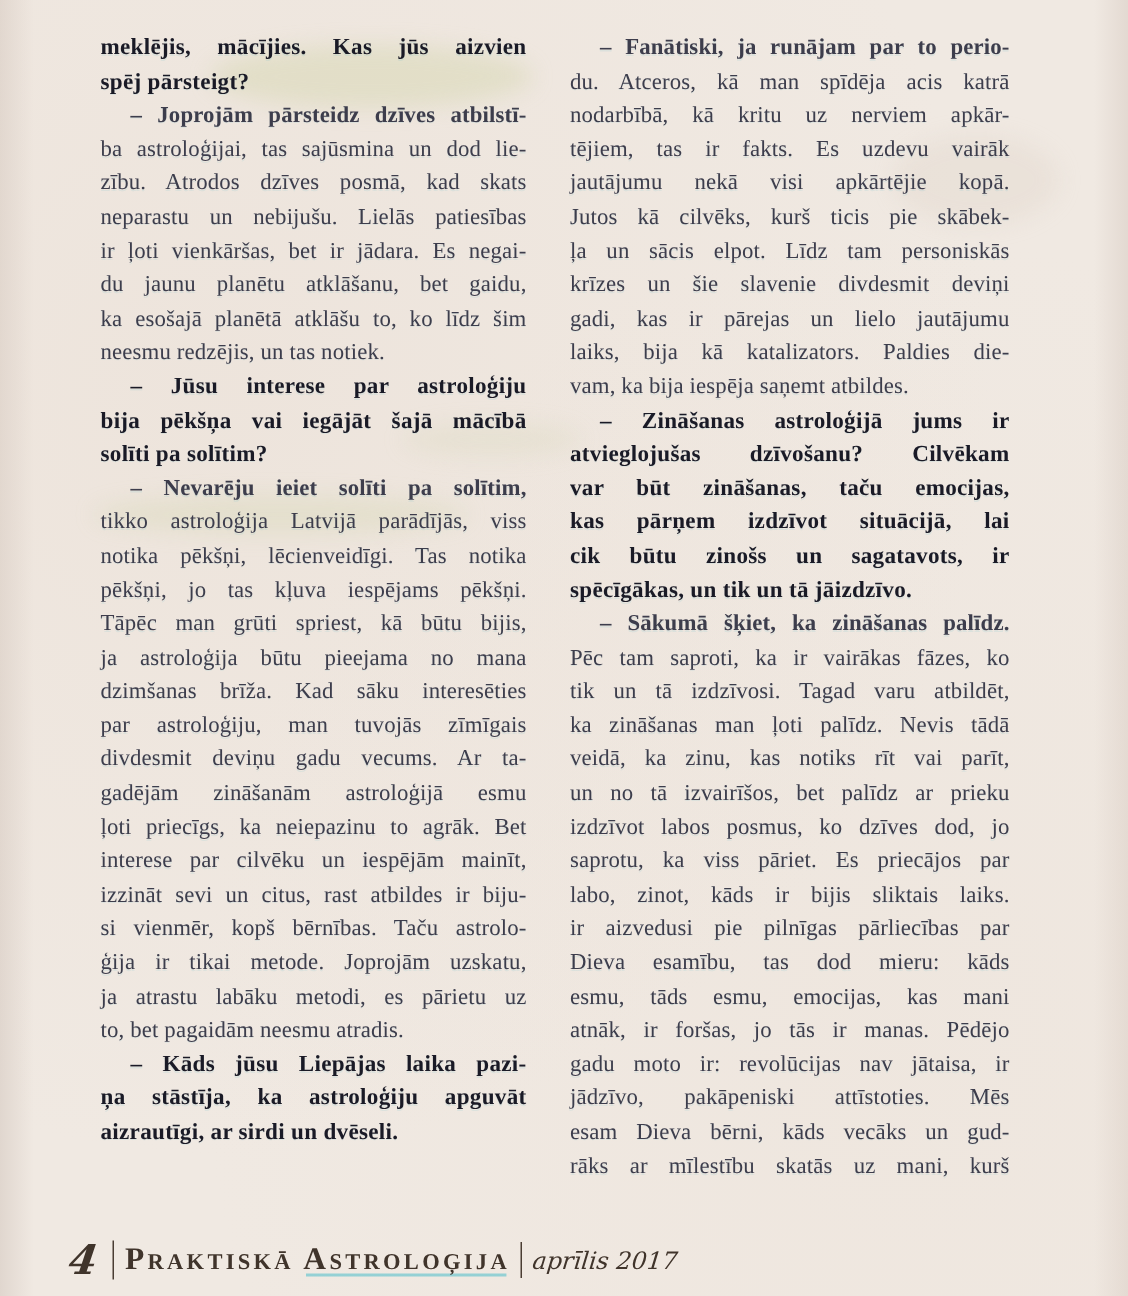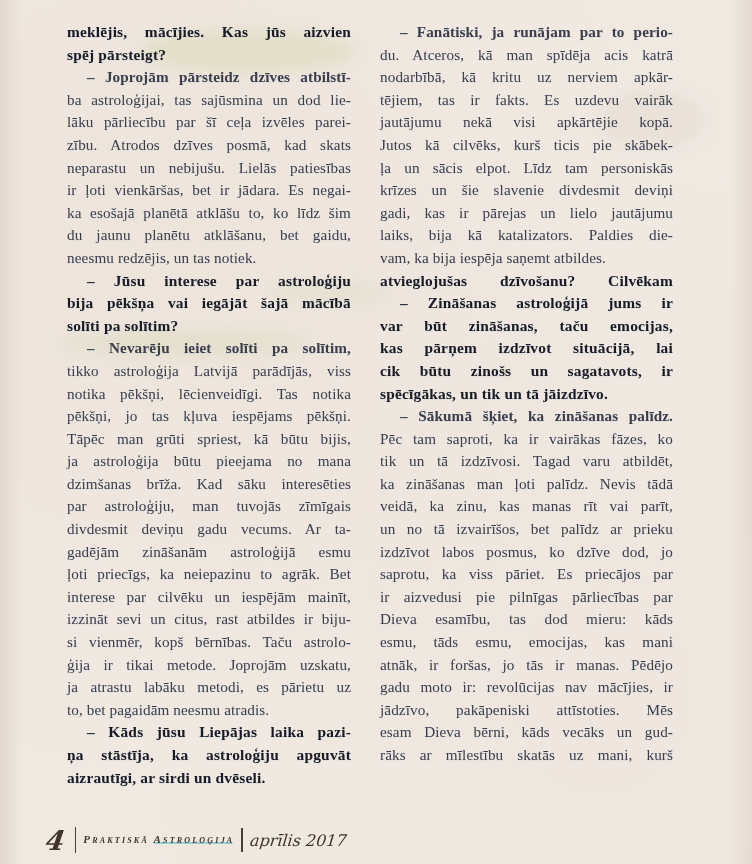--- a/index.html
+++ b/index.html
@@ -80,29 +80,28 @@
   .bar {
     width: 1.5px;
     height: 26px;
     background: #4a3d33;
     margin: 0 7px;
   }
   .bar2 { height: 24px; }
   .mag {
     font-variant: small-caps;
     font-weight: 600;
-    font-size: 11px;
+    font-size: 21px;
     letter-spacing: 2.2px;
     
     background-image: linear-gradient(rgba(74,189,202,0.55), rgba(74,189,202,0.55));
     background-repeat: no-repeat;
     background-size: 52% 2px;
     background-position: right 2px bottom 3px;
     padding-bottom: 2px;
-    font-style: italic;
   }
   .issue {
     font-family: "DejaVu Serif", serif;
     font-style: italic;
     font-size: 16px;
     transform: skewX(-6deg);
   }
 </style>
 </head>
 <body>
@@ -112,26 +111,25 @@
   <div class="stain s1"></div>
   <div class="stain s2"></div>
   <div class="stain s3"></div>
   <div class="stain s4"></div>
 
   <div class="col left">
       <div class="line bold">meklējis, mācījies. Kas jūs aizvien</div>
       <div class="line bold last">spēj pārsteigt?</div>
       <div class="line indent">– Joprojām pārsteidz dzīves atbilstī-</div>
       <div class="line">ba astroloģijai, tas sajūsmina un dod lie-</div>
-      <div class="line">lāku pārliecību par šī ceļa izvēles parei-</div>
       <div class="line">zību. Atrodos dzīves posmā, kad skats</div>
       <div class="line">neparastu un nebijušu. Lielās patiesības</div>
       <div class="line">ir ļoti vienkāršas, bet ir jādara. Es negai-</div>
+      <div class="line">du jaunu planētu atklāšanu, bet gaidu,</div>
       <div class="line">ka esošajā planētā atklāšu to, ko līdz šim</div>
-      <div class="line">du jaunu planētu atklāšanu, bet gaidu,</div>
       <div class="line last">neesmu redzējis, un tas notiek.</div>
       <div class="line bold indent">– Jūsu interese par astroloģiju</div>
       <div class="line bold">bija pēkšņa vai iegājāt šajā mācībā</div>
       <div class="line bold last">solīti pa solītim?</div>
       <div class="line indent">– Nevarēju ieiet solīti pa solītim,</div>
       <div class="line">tikko astroloģija Latvijā parādījās, viss</div>
       <div class="line">notika pēkšņi, lēcienveidīgi. Tas notika</div>
       <div class="line">pēkšņi, jo tas kļuva iespējams pēkšņi.</div>
       <div class="line">Tāpēc man grūti spriest, kā būtu bijis,</div>
       <div class="line">ja astroloģija būtu pieejama no mana</div>
@@ -156,39 +154,40 @@
       <div class="line">du. Atceros, kā man spīdēja acis katrā</div>
       <div class="line">nodarbībā, kā kritu uz nerviem apkār-</div>
       <div class="line">tējiem, tas ir fakts. Es uzdevu vairāk</div>
       <div class="line">jautājumu nekā visi apkārtējie kopā.</div>
       <div class="line">Jutos kā cilvēks, kurš ticis pie skābek-</div>
       <div class="line">ļa un sācis elpot. Līdz tam personiskās</div>
       <div class="line">krīzes un šie slavenie divdesmit deviņi</div>
       <div class="line">gadi, kas ir pārejas un lielo jautājumu</div>
       <div class="line">laiks, bija kā katalizators. Paldies die-</div>
       <div class="line last">vam, ka bija iespēja saņemt atbildes.</div>
+      <div class="line bold indent">– Zināšanas astroloģijā jums ir</div>
       <div class="line bold">atvieglojušas dzīvošanu? Cilvēkam</div>
-      <div class="line bold indent">– Zināšanas astroloģijā jums ir</div>
       <div class="line bold">var būt zināšanas, taču emocijas,</div>
       <div class="line bold">kas pārņem izdzīvot situācijā, lai</div>
       <div class="line bold">cik būtu zinošs un sagatavots, ir</div>
       <div class="line bold last">spēcīgākas, un tik un tā jāizdzīvo.</div>
       <div class="line indent">– Sākumā šķiet, ka zināšanas palīdz.</div>
       <div class="line">Pēc tam saproti, ka ir vairākas fāzes, ko</div>
       <div class="line">tik un tā izdzīvosi. Tagad varu atbildēt,</div>
       <div class="line">ka zināšanas man ļoti palīdz. Nevis tādā</div>
-      <div class="line">veidā, ka zinu, kas manas rīt vai parīt,</div>
+      <div class="line">veidā, ka zinu, kas notiks rīt vai parīt,</div>
       <div class="line">un no tā izvairīšos, bet palīdz ar prieku</div>
-      <div class="line">izdzīvot labos posmus, ko dzīve dod, jo</div>
+      <div class="line">izdzīvot labos posmus, ko dzīves dod, jo</div>
       <div class="line">saprotu, ka viss pāriet. Es priecājos par</div>
+      <div class="line">labo, zinot, kāds ir bijis sliktais laiks.</div>
       <div class="line">ir aizvedusi pie pilnīgas pārliecības par</div>
       <div class="line">Dieva esamību, tas dod mieru: kāds</div>
       <div class="line">esmu, tāds esmu, emocijas, kas mani</div>
       <div class="line">atnāk, ir foršas, jo tās ir manas. Pēdējo</div>
-      <div class="line">gadu moto ir: revolūcijas nav mācījies, ir</div>
+      <div class="line">gadu moto ir: revolūcijas nav jātaisa, ir</div>
       <div class="line">jādzīvo, pakāpeniski attīstoties. Mēs</div>
       <div class="line">esam Dieva bērni, kāds vecāks un gud-</div>
       <div class="line">rāks ar mīlestību skatās uz mani, kurš</div>
     </div>
 
   <div class="footer">
     <span class="pnum">4</span>
     <span class="bar"></span>
     <span class="mag">Praktiskā Astroloģija</span>
     <span class="bar bar2"></span>

